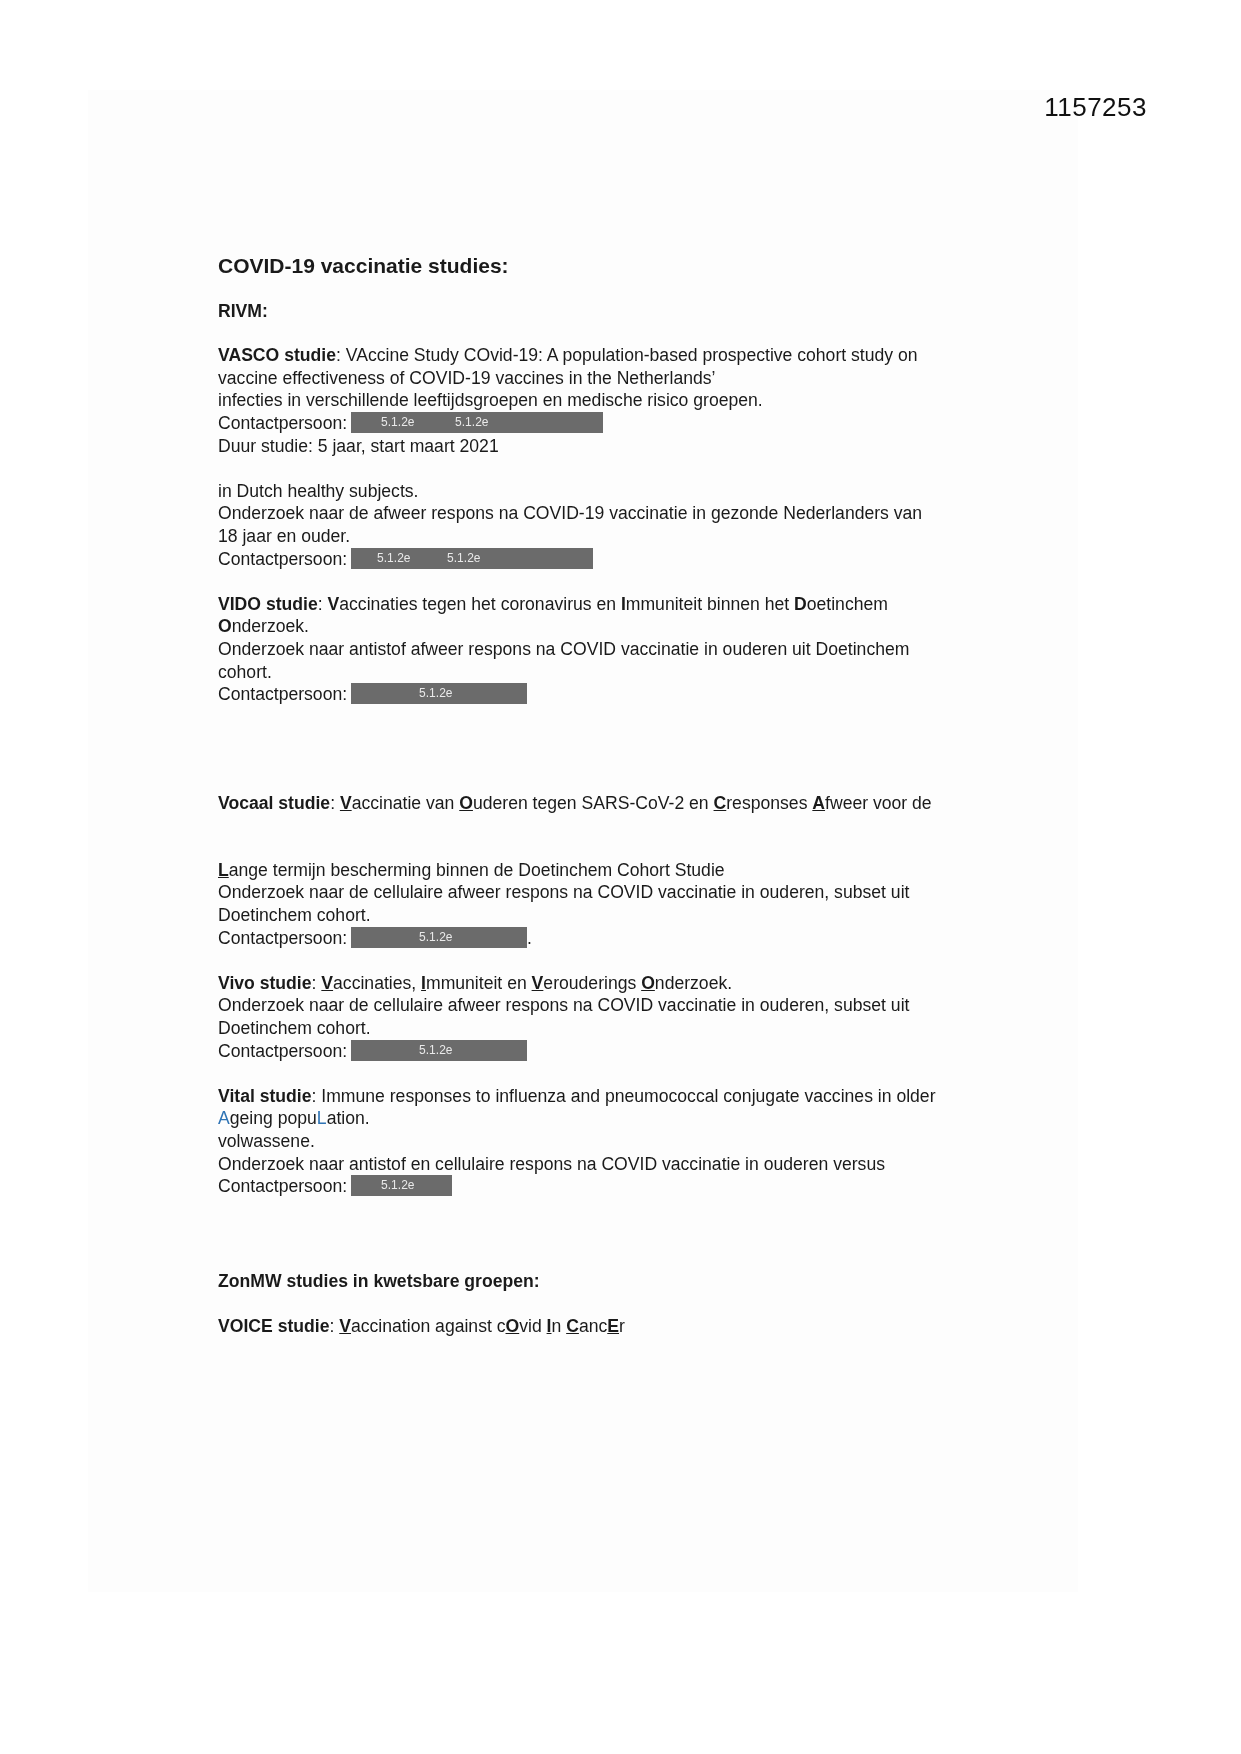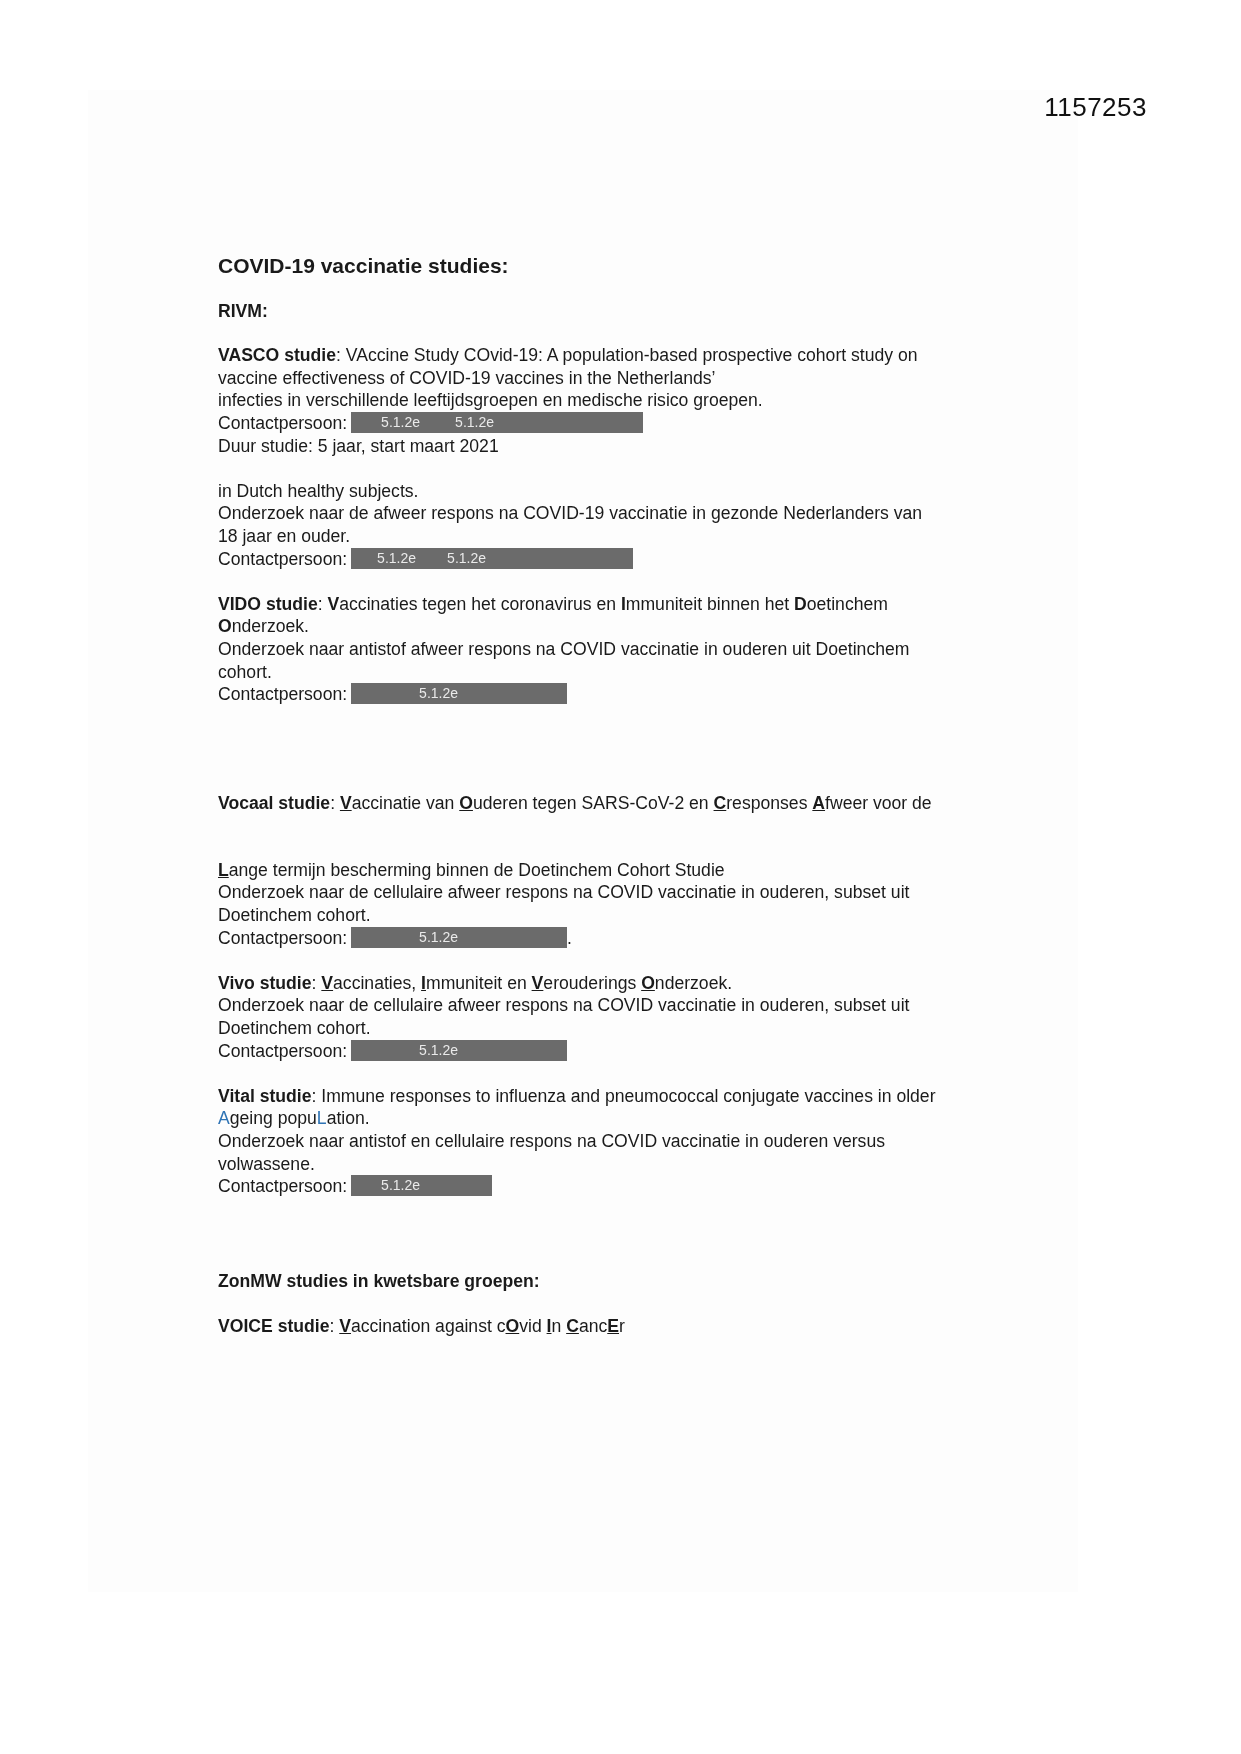--- a/index.html
+++ b/index.html
@@ -21,22 +21,22 @@
   }
   .h1 { font-weight: bold; font-size: 21px; margin: 0 0 22px 0; }
   .h2 { font-weight: bold; margin: 0 0 22px 0; }
   .block { margin: 0 0 22.6px 0; }
   b { font-weight: bold; }
   u.b { font-weight: bold; text-decoration: underline; }
   .blue { color: #2f74b5; }
   .line { display: block; white-space: pre-wrap; }
   .redact {
     display: inline-block; background: #6b6b6b; color: #eaeaea;
-    font-size: 14px; height: 21px; line-height: 21px; vertical-align: -4px;
-    position: relative; margin-left: 4px; padding-left: 40px;
+    font-size: 12px; height: 21px; line-height: 21px; vertical-align: -4px;
+    position: relative; margin-left: 4px;
   }
   .redact span { position: absolute; top: 0; }
   .gap-lg { height: 64px; }
   .gap-vocaal { height: 44px; }
   .gap-zonmw { height: 50px; }
 </style>
 </head>
 <body>
 
 <div class="page-tint"></div>
@@ -83,22 +83,22 @@
   <div class="block">
     <span class="line"><b>Vivo studie</b><span>: </span><u class="b">V</u><span>accinaties, </span><u class="b">I</u><span>mmuniteit en </span><u class="b">V</u><span>erouderings </span><u class="b">O</u><span>nderzoek.</span></span>
     <span class="line">Onderzoek naar de cellulaire afweer respons na COVID vaccinatie in ouderen, subset uit</span>
     <span class="line">Doetinchem cohort.</span>
     <span class="line"><span>Contactpersoon:</span><span class="redact" style="width:176px"><span style="left:68px">5.1.2e</span></span></span>
   </div>
 
   <div class="block">
     <span class="line"><b>Vital studie</b><span>: Immune responses to influenza and pneumococcal conjugate vaccines in older</span></span>
     <span class="line"><span class="blue">A</span><span>geing popu</span><span class="blue">L</span><span>ation.</span></span>
+    <span class="line">volwassene.</span>
     <span class="line">Onderzoek naar antistof en cellulaire respons na COVID vaccinatie in ouderen versus</span>
-    <span class="line">volwassene.</span>
     <span class="line"><span>Contactpersoon:</span><span class="redact" style="width:101px"><span style="left:30px">5.1.2e</span></span></span>
   </div>
 
   <div class="gap-zonmw"></div>
 
   <div class="h2">ZonMW studies in kwetsbare groepen:</div>
 
   <div class="block">
     <span class="line"><b>VOICE studie</b><span>: </span><u class="b">V</u><span>accination against c</span><u class="b">O</u><span>vid </span><u class="b">I</u><span>n </span><u class="b">C</u><span>anc</span><u class="b">E</u><span>r</span></span>
   </div>

